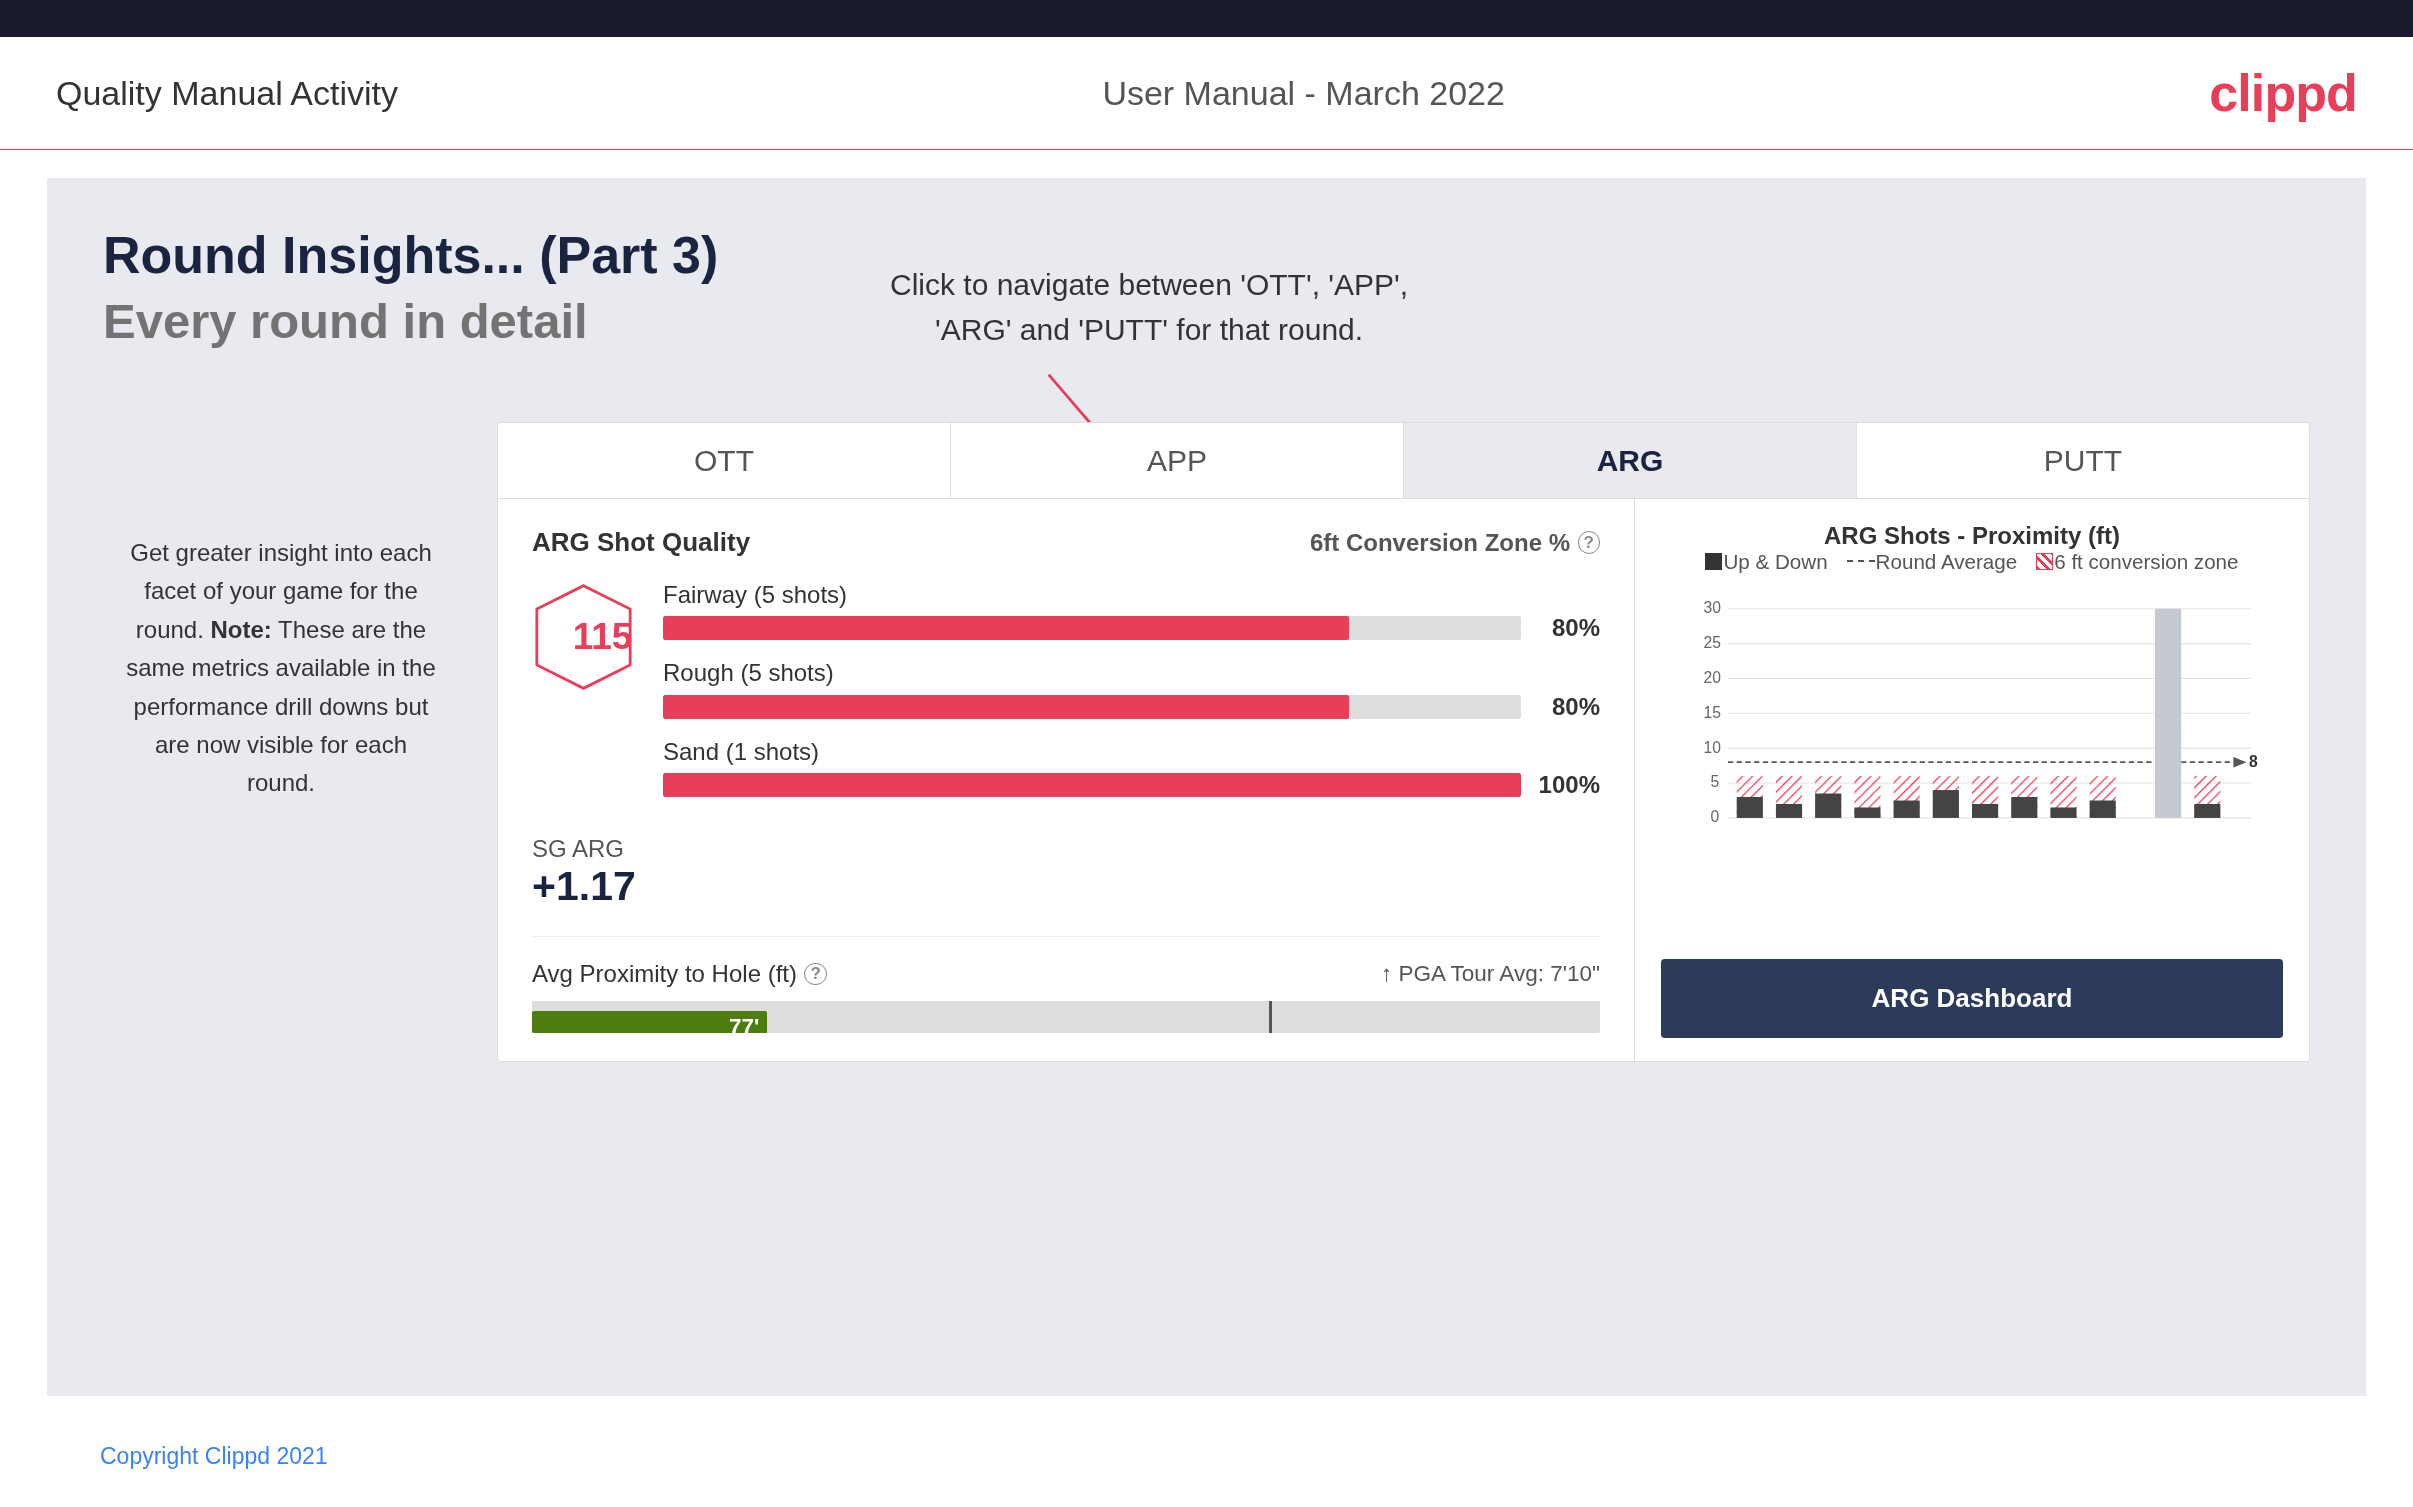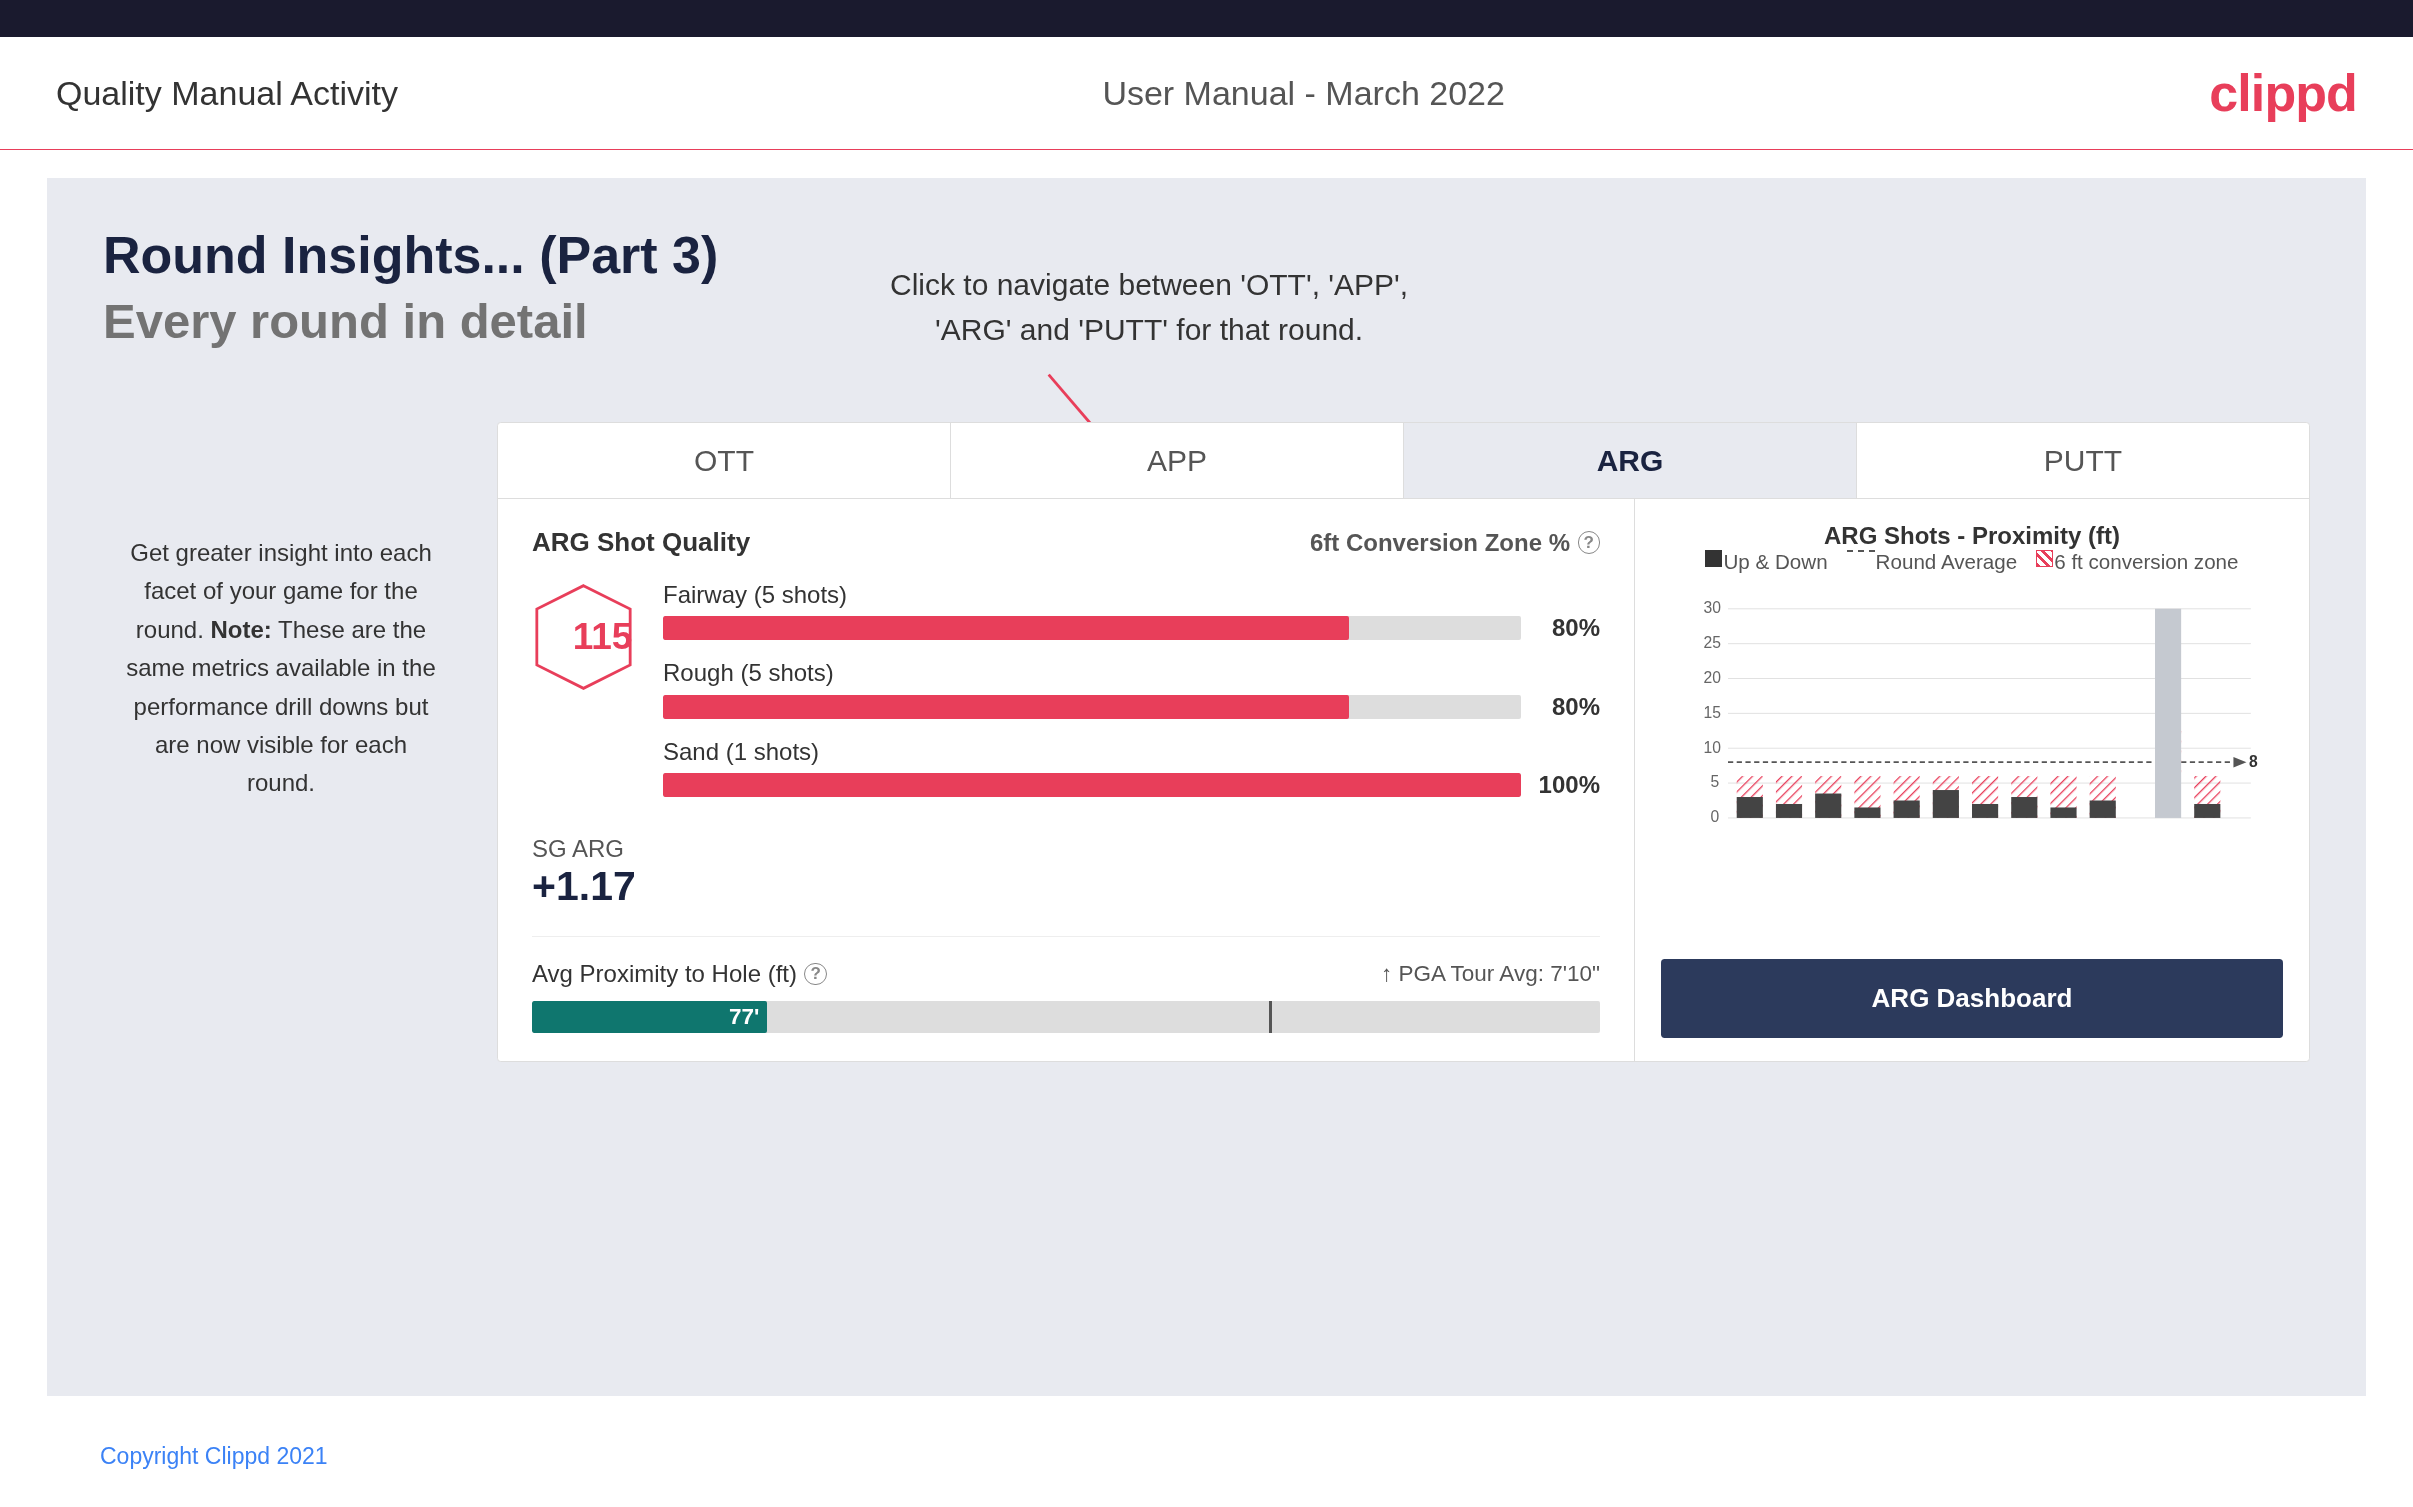--- a/index.html
+++ b/index.html
@@ -225,26 +225,27 @@
     .proximity-bar-bg {
       width: 100%;
       height: 32px;
       background: #ddd;
       border-radius: 1.9px;
       overflow: hidden;
       position: relative;
     }
     .proximity-bar-fill {
       height: 100%;
-      background: #0f766e;
+      background: #4d7c0f;
       border-radius: 1.9px;
       display: flex;
       align-items: center;
       justify-content: flex-end;
       padding-right: 7.5px;
+      margin-top: 10px;
     }
     .proximity-value { font-size: 22.5px; font-weight: 700; color: #fff; }
     .proximity-cursor {
       position: absolute;
       right: 328px;
       top: 0;
       width: 2.8px;
       height: 100%;
       background: #555;
     }
@@ -266,21 +267,21 @@
       color: #333;
       flex-direction: column;
     }
     .chart-title { font-weight: 600; font-size: 24px; }
     .legend {
       display: flex;
       gap: 19px;
       align-items: center;
       flex-wrap: wrap;
     }
-    .legend-item { display: flex; gap: 1px; font-size: 20.6px; color: #555; }
+    .legend-item { display: flex; align-items: center; gap: 1px; font-size: 20.6px; color: #555; }
     .legend-box { width: 17px; height: 17px; background: #333; }
     .legend-dashed {
       width: 28px; height: 2.8px;
       border-top: 2.8px dashed #555;
     }
     .legend-hatched {
       width: 17px; height: 17px;
       background: repeating-linear-gradient(
         45deg,
         #e83e5a 0px, #e83e5a 2.8px,

